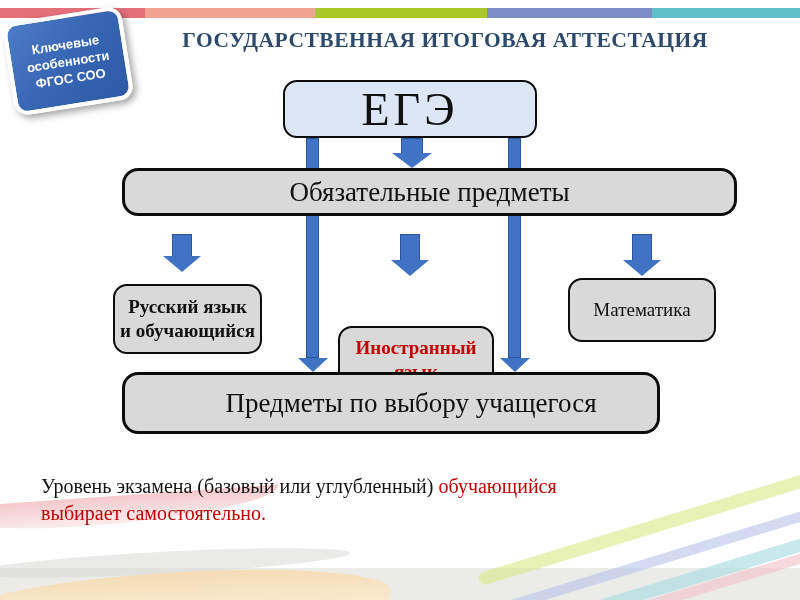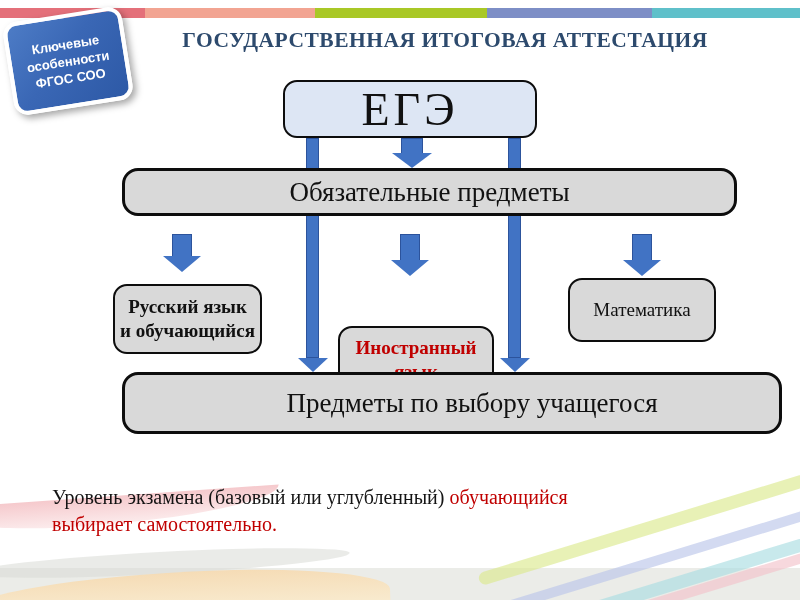--- a/index.html
+++ b/index.html
@@ -29,21 +29,21 @@
   .title{position:absolute;left:90px;top:28px;width:710px;margin:0;text-align:center;
          font-size:21.5px;font-weight:bold;letter-spacing:.5px;color:#2d4a6d;z-index:4;}
 
   
   .box{position:absolute;background:#d9d9d9;border:3px solid #0d0d0d;border-radius:16px;
        display:flex;flex-direction:column;justify-content:center;align-items:center;
        text-align:center;color:#111;z-index:2;box-sizing:border-box;}
   .ege{left:283px;top:80px;width:254px;height:58px;background:#dde6f4;border-width:2.5px;
        border-radius:14px;font-size:46px;letter-spacing:4px;}
   .mandatory{left:122px;top:168px;width:615px;height:48px;font-size:27px;}
-  .elective{left:122px;top:372px;width:660px;height:62px;font-size:27px;padding-left:40px;}
+  .elective{left:122px;top:372px;width:538px;height:62px;font-size:27px;padding-left:40px;}
   .subject{border-width:2.5px;border-radius:14px;font-size:19px;line-height:24px;}
   .subj-rus{left:113px;top:284px;width:149px;height:70px;font-weight:bold;}
   .subj-for{left:338px;top:278px;width:156px;height:67px;color:#c00000;font-weight:bold;margin-top:48px;}
   .subj-math{left:568px;top:278px;width:148px;height:64px;font-family:Liberation Serif, serif;}
 
   
   .bar{position:absolute;width:13px;background:#4173c4;border:1px solid #2c539c;z-index:1;box-sizing:border-box;}
   .bar-left{left:306px;top:138px;height:220px;}
   .bar-right{left:508px;top:138px;height:220px;}
   .tri{position:absolute;width:0;height:0;z-index:1;}
@@ -53,21 +53,21 @@
   .shaft-mid{left:401px;top:138px;width:22px;height:16px;border-bottom:none;}
   .tri-mid{left:392px;top:153px;border-left:20px solid transparent;border-right:20px solid transparent;border-top:15px solid #4173c4;}
   .shaft-r2a{left:172px;top:234px;width:20px;height:23px;}
   .tri-r2a{left:163px;top:256px;border-left:19px solid transparent;border-right:19px solid transparent;border-top:16px solid #4173c4;}
   .shaft-r2b{left:400px;top:234px;width:20px;height:27px;}
   .tri-r2b{left:391px;top:260px;border-left:19px solid transparent;border-right:19px solid transparent;border-top:16px solid #4173c4;}
   .shaft-r2c{left:632px;top:234px;width:20px;height:27px;}
   .tri-r2c{left:623px;top:260px;border-left:19px solid transparent;border-right:19px solid transparent;border-top:16px solid #4173c4;}
 
   
-  .note{position:absolute;left:40px;margin:12px;font-size:20px;line-height:27px;color:#141414;z-index:4;}
+  .note{position:absolute;left:40px;margin:1px;font-size:20px;line-height:27px;color:#141414;z-index:4;}
   .note1{top:472px;width:600px;}
   .note2{top:531px;width:695px;}
   .red{color:#c00000;}
 
   
   .gray-band{position:absolute;left:0;top:568px;width:800px;height:32px;background:#ebece8;z-index:0;}
   .wave{position:absolute;z-index:0;}
   .wave-pink-left{left:-50px;top:496px;width:330px;height:28px;background:linear-gradient(#f3bcc0,#fbe7e8);
                   transform:rotate(-4deg);opacity:.8;border-radius:0 0 60% 40%/0 0 100% 70%;}
   .wave-peach-left{left:-40px;top:572px;width:430px;height:40px;background:linear-gradient(#f7d9ad,#fbeccd);

